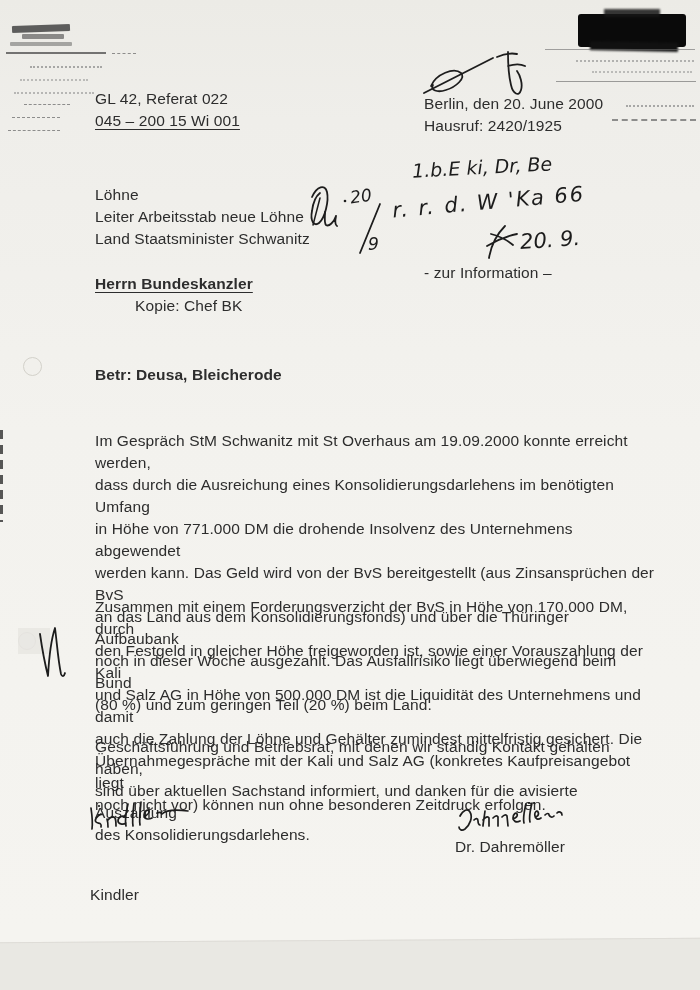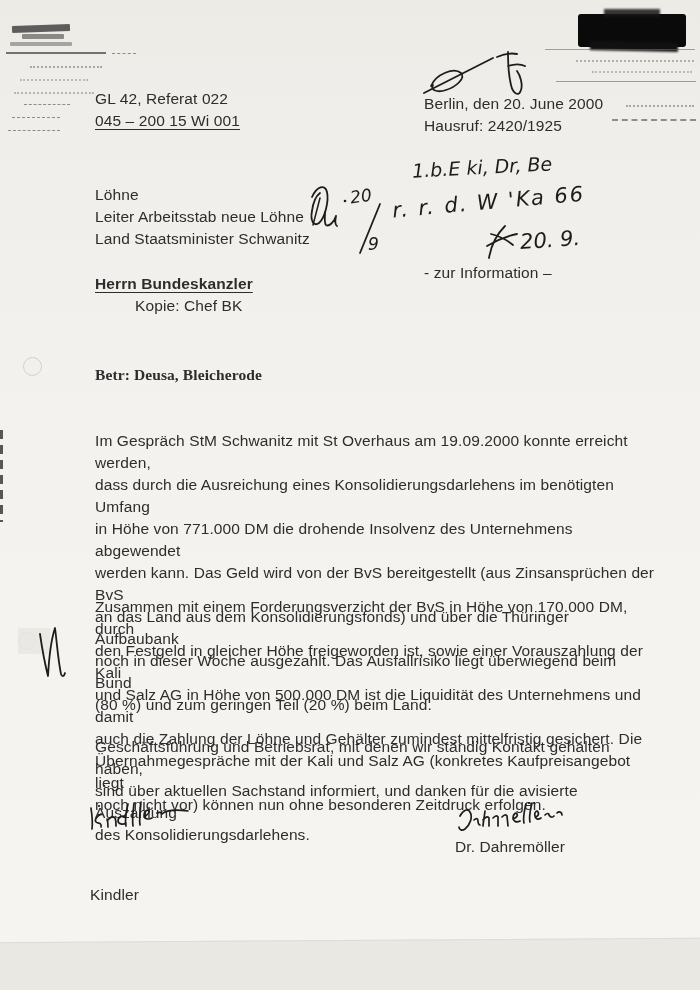--- a/index.html
+++ b/index.html
@@ -60,21 +60,21 @@
 <div class="abs txt" style="left:424px;top:115px;">Hausruf: 2420/1925</div>
 
 <div class="abs txt" style="left:95px;top:184px;">Löhne</div>
 <div class="abs txt" style="left:95px;top:206px;">Leiter Arbeitsstab neue Löhne</div>
 <div class="abs txt" style="left:95px;top:228px;">Land Staatsminister Schwanitz</div>
 
 <div class="abs txt b u" style="left:95px;top:273px;">Herrn Bundeskanzler</div>
 <div class="abs txt" style="left:424px;top:262px;">- zur Information –</div>
 <div class="abs txt" style="left:95px;top:295px;margin-left:40px;">Kopie: Chef BK</div>
 
-<div class="abs txt b" style="left:95px;top:364px;font-family:Liberation Serif, serif;">Betr: Deusa, Bleicherode</div>
+<div class="abs txt b" style="left:95px;top:364px;">Betr: Deusa, Bleicherode</div>
 
 <div class="abs txt para" style="left:95px;top:430px;">Im Gespräch StM Schwanitz mit St Overhaus am 19.09.2000 konnte erreicht werden,
 dass durch die Ausreichung eines Konsolidierungsdarlehens im benötigten Umfang
 in Höhe von 771.000 DM die drohende Insolvenz des Unternehmens abgewendet
 werden kann. Das Geld wird von der BvS bereitgestellt (aus Zinsansprüchen der BvS
 an das Land aus dem Konsolidierungsfonds) und über die Thüringer Aufbaubank
 noch in dieser Woche ausgezahlt. Das Ausfallrisiko liegt überwiegend beim Bund
 (80 %) und zum geringen Teil (20 %) beim Land.</div>
 <div class="abs txt para" style="left:95px;top:596px;">Zusammen mit einem Forderungsverzicht der BvS in Höhe von 170.000 DM, durch
 den Festgeld in gleicher Höhe freigeworden ist, sowie einer Vorauszahlung der Kali

